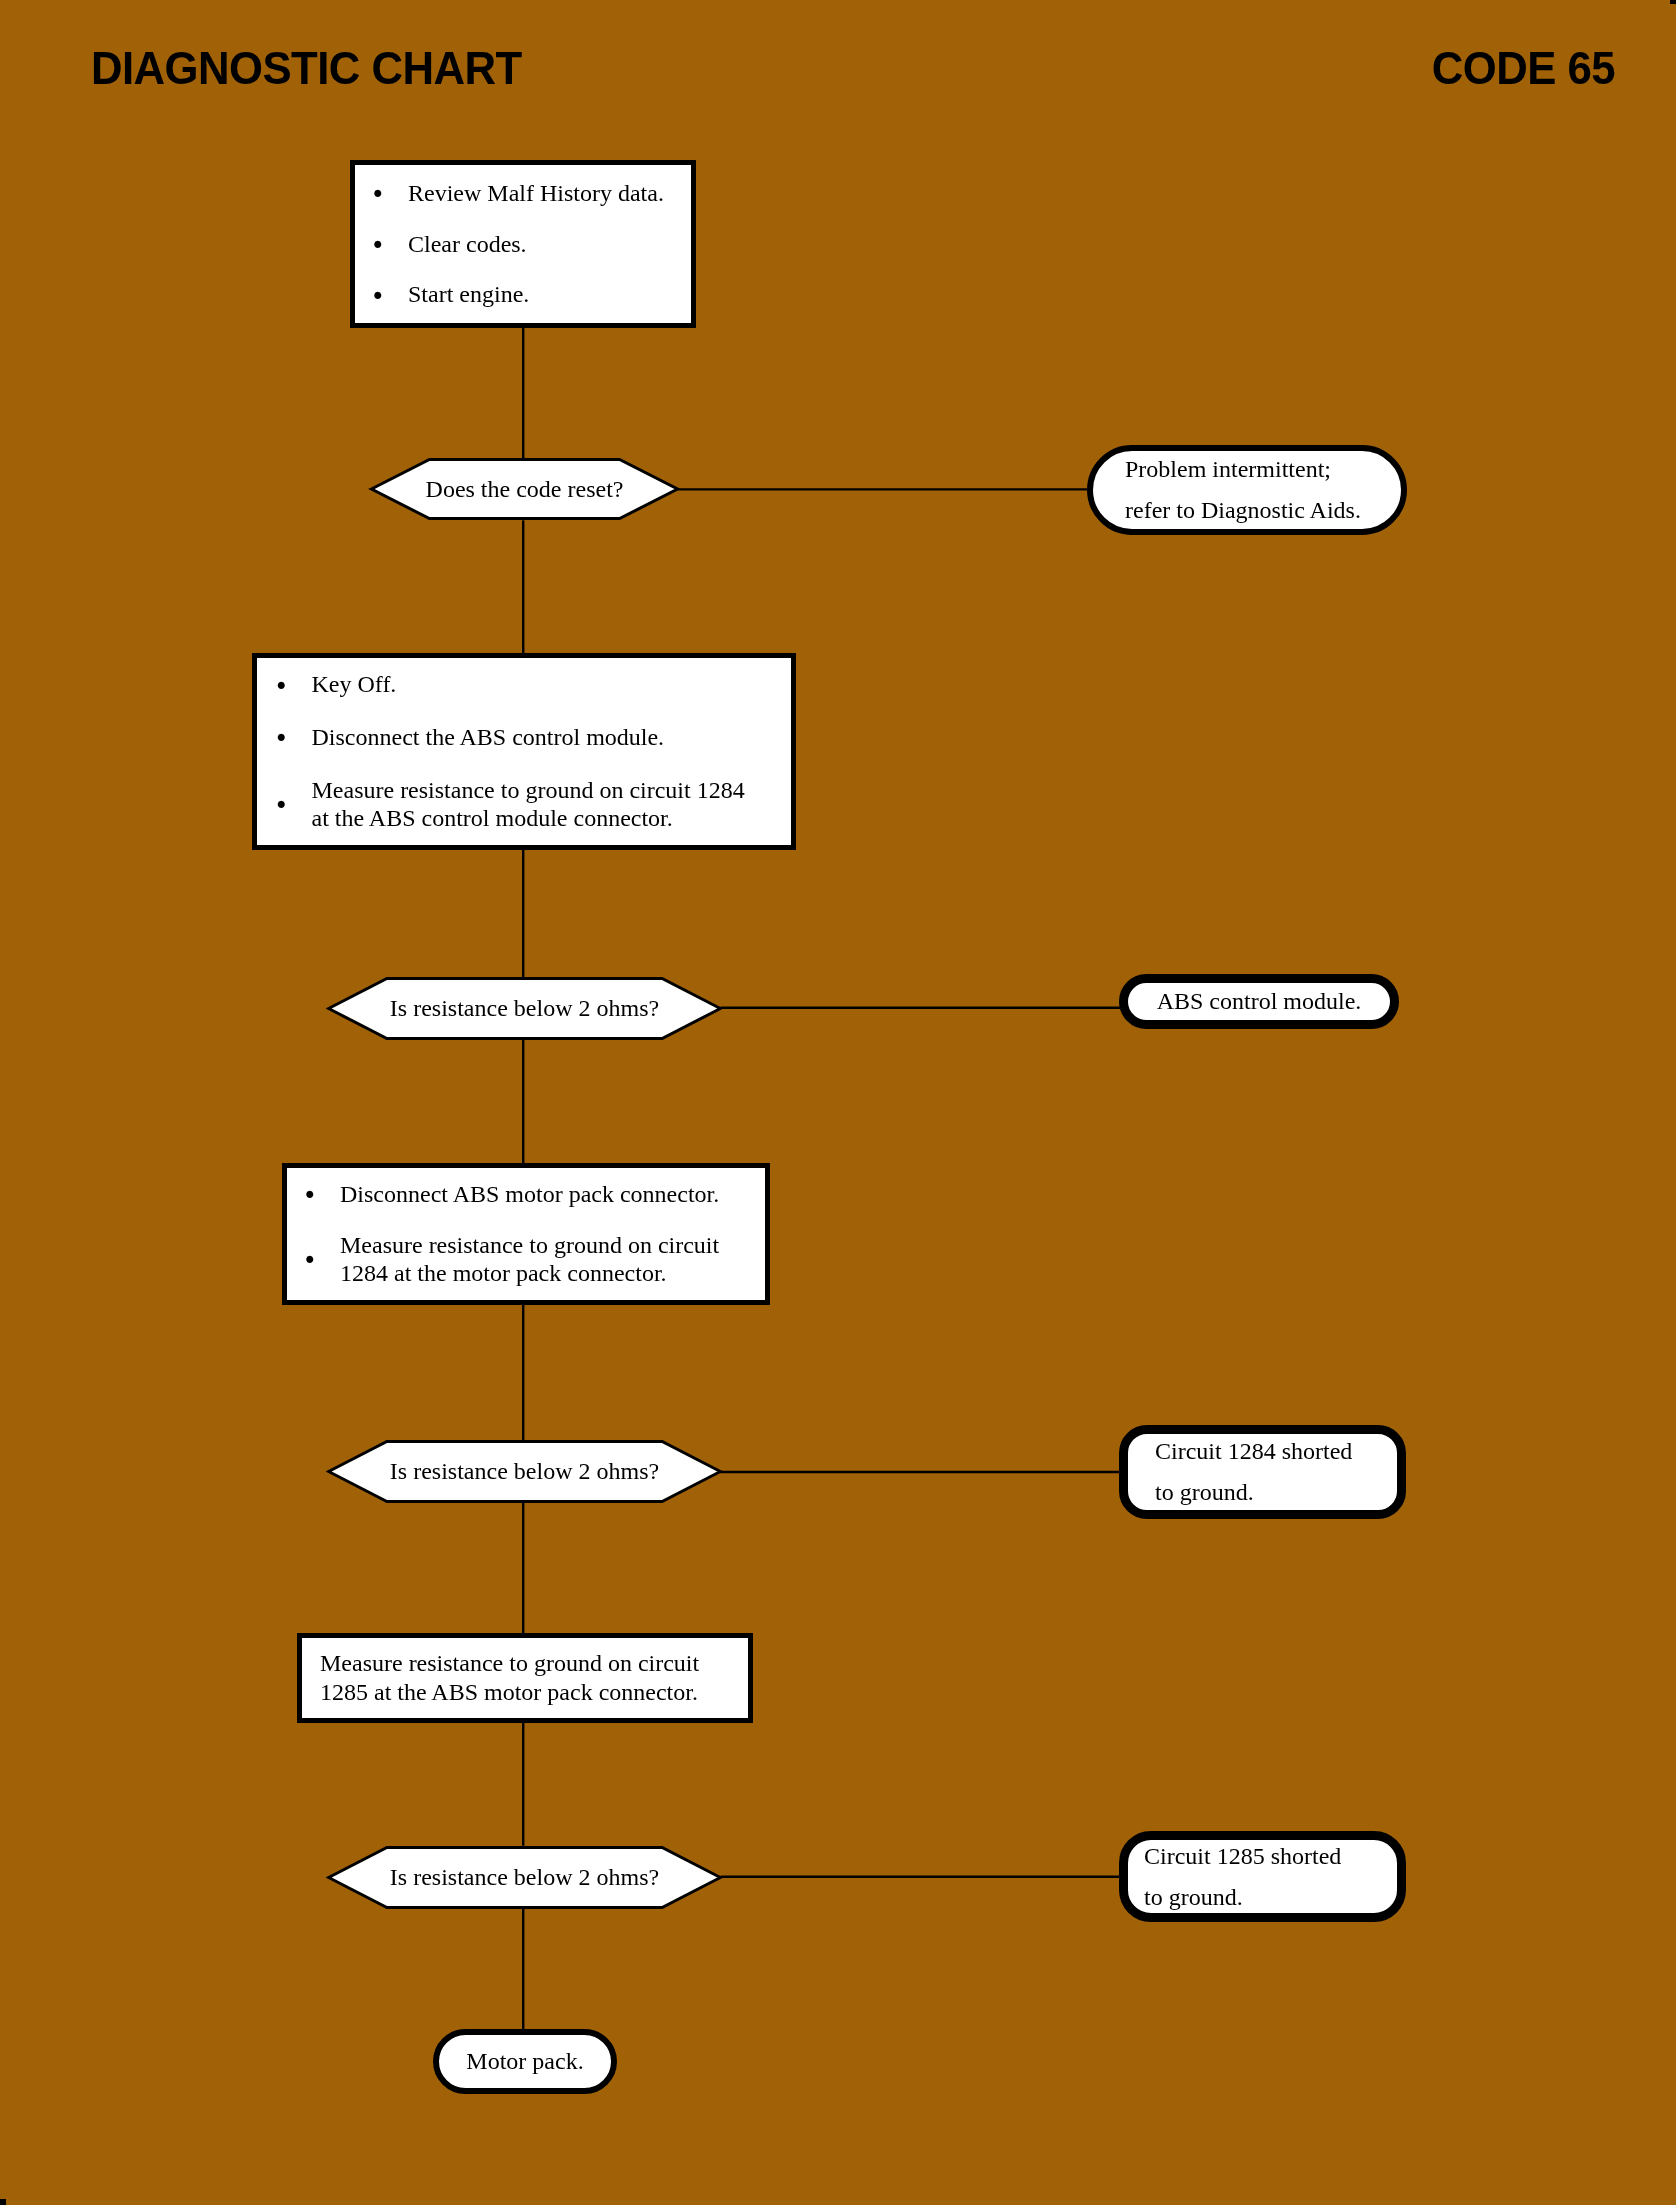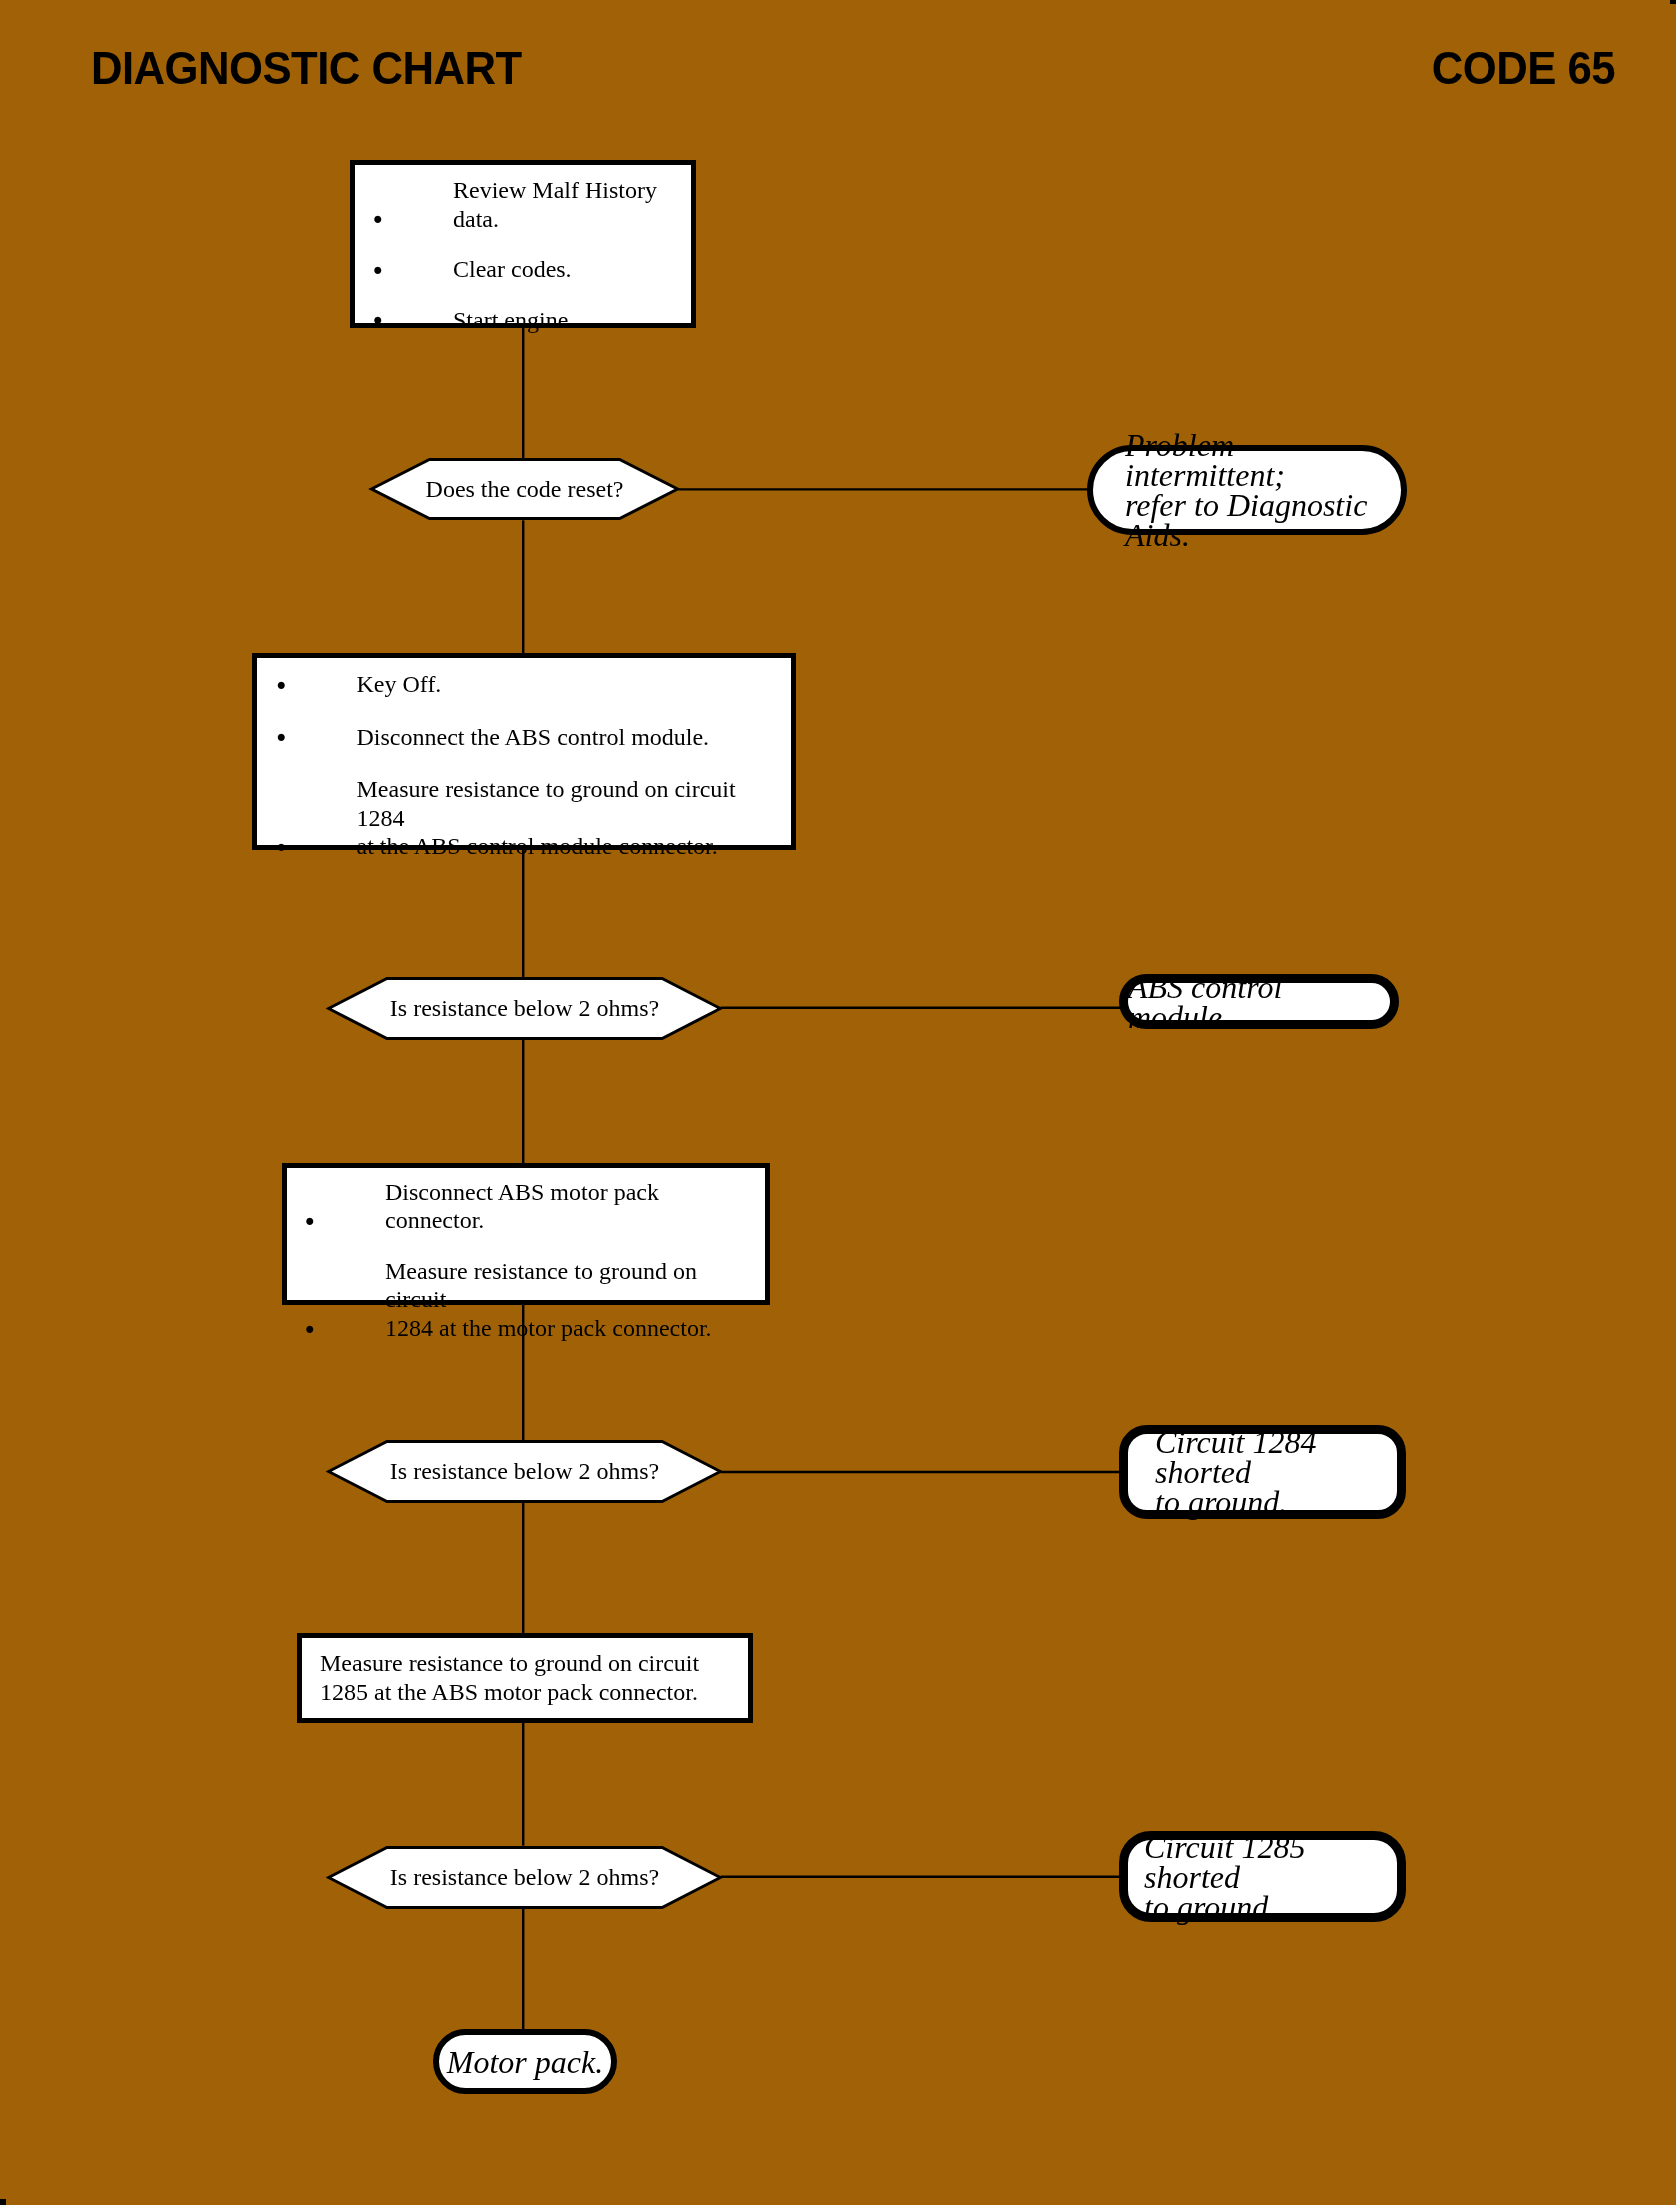--- a/index.html
+++ b/index.html
@@ -24,37 +24,37 @@
   .hdr-left  { left: 91px; transform: scaleX(0.93); transform-origin: left center; }
   .hdr-right { right: 61px; transform: scaleX(0.93); transform-origin: right center; }
 
   .wires { position: absolute; left: 0; top: 0; }
   .wires line { stroke: #000; stroke-width: 4; }
 
   .node { position: absolute; box-sizing: border-box; background: #fff; }
 
   .process { border: 5.5px solid #000; display: flex; flex-direction: column; }
   .process .items { display: flex; flex-direction: column; justify-content: center; flex: 1; }
-  .li { display: flex; align-items: flex-end; gap: 45px; }
+  .li { display: flex; align-items: center; }
   .bullet { width: 35px; flex: 0 0 35px; text-align: left; }
   .bullet::before { content: "●"; font-size: 16.4px; line-height: 28px; }
   .li-text, .plain-text { font-size: 24px; line-height: 28.6px; white-space: pre-line; }
 
   .decision { background: transparent; }
   .decision svg { position: absolute; left: 0; top: 0; display: block; }
   .decision .q {
     position: absolute; inset: 0;
     display: flex; align-items: center; justify-content: center;
     font-size: 24px; text-align: center;
   }
 
   .terminal {
     border: 6.7px solid #000;
     display: flex; align-items: center; justify-content: center;
-    font-size: 32px; line-height: 30px; white-space: pre-line; font-style: italic;
+    font-size: 24px; line-height: 41px; white-space: pre-line;
   }
   .terminal.thick { border-width: 9.7px; }
   .terminal.left-text { justify-content: flex-start; text-align: left; }
 
   .branch-label {
     position: absolute;
     font-size: 24px;
     transform: translate(-50%, -50%);
     white-space: nowrap;
   }

